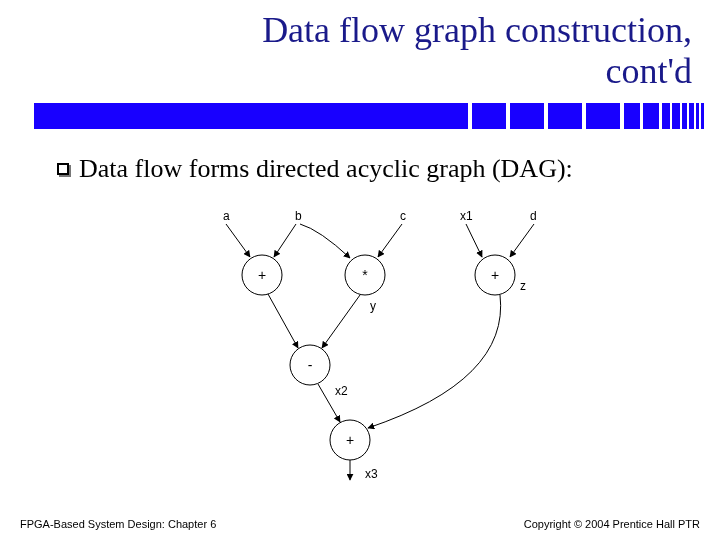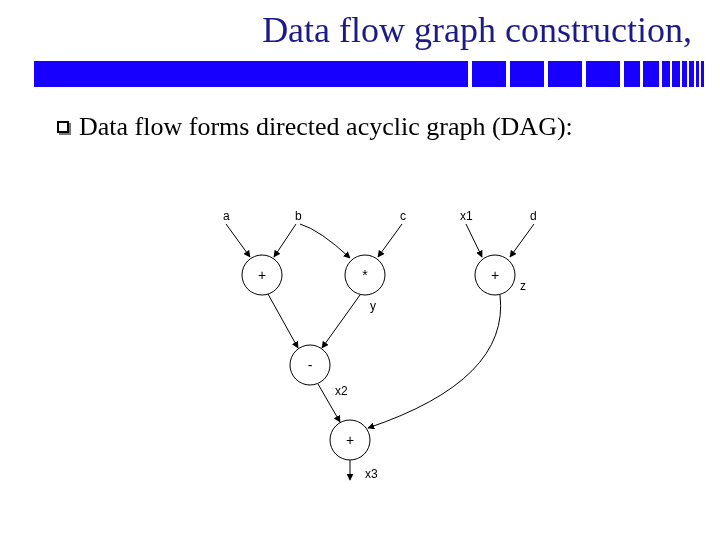--- a/index.html
+++ b/index.html
@@ -83,20 +83,21 @@
     font-family: Arial, Helvetica, sans-serif;
     font-size: 11px;
     color: #000;
   }
 </style>
 </head>
 <body>
 
 <div class="title">
   <span>Data flow graph construction,</span>
+  <span class="title-line2">cont'd</span>
 </div>
 
 <div class="bar-row">
   <div class="bar-solid"></div>
   <div class="bar-ticks">
     <span style="width:34px;margin-right:4px"></span>
     <span style="width:34px;margin-right:4px"></span>
     <span style="width:34px;margin-right:4px"></span>
     <span style="width:34px;margin-right:4px"></span>
     <span style="width:34px;margin-right:4px"></span>
@@ -162,13 +163,15 @@
   <text x="150" y="235" text-anchor="middle" font-size="14" font-family="Arial">+</text>
 
   <line x1="118" y1="174" x2="140" y2="212" stroke="#000" marker-end="url(#ah)"></line>
   <path d="M 300 85 Q 310 170 168 218" fill="none" stroke="#000" marker-end="url(#ah)"></path>
 
   <line x1="150" y1="250" x2="150" y2="270" stroke="#000" marker-end="url(#ah)"></line>
   <text x="165" y="268" font-size="12" font-family="Arial">x3</text>
 </svg>
 
 <div class="footer">
+  <span>FPGA-Based System Design: Chapter 6</span>
+  <span>Copyright © 2004 Prentice Hall PTR</span>
 </div>
 
 </body></html>

